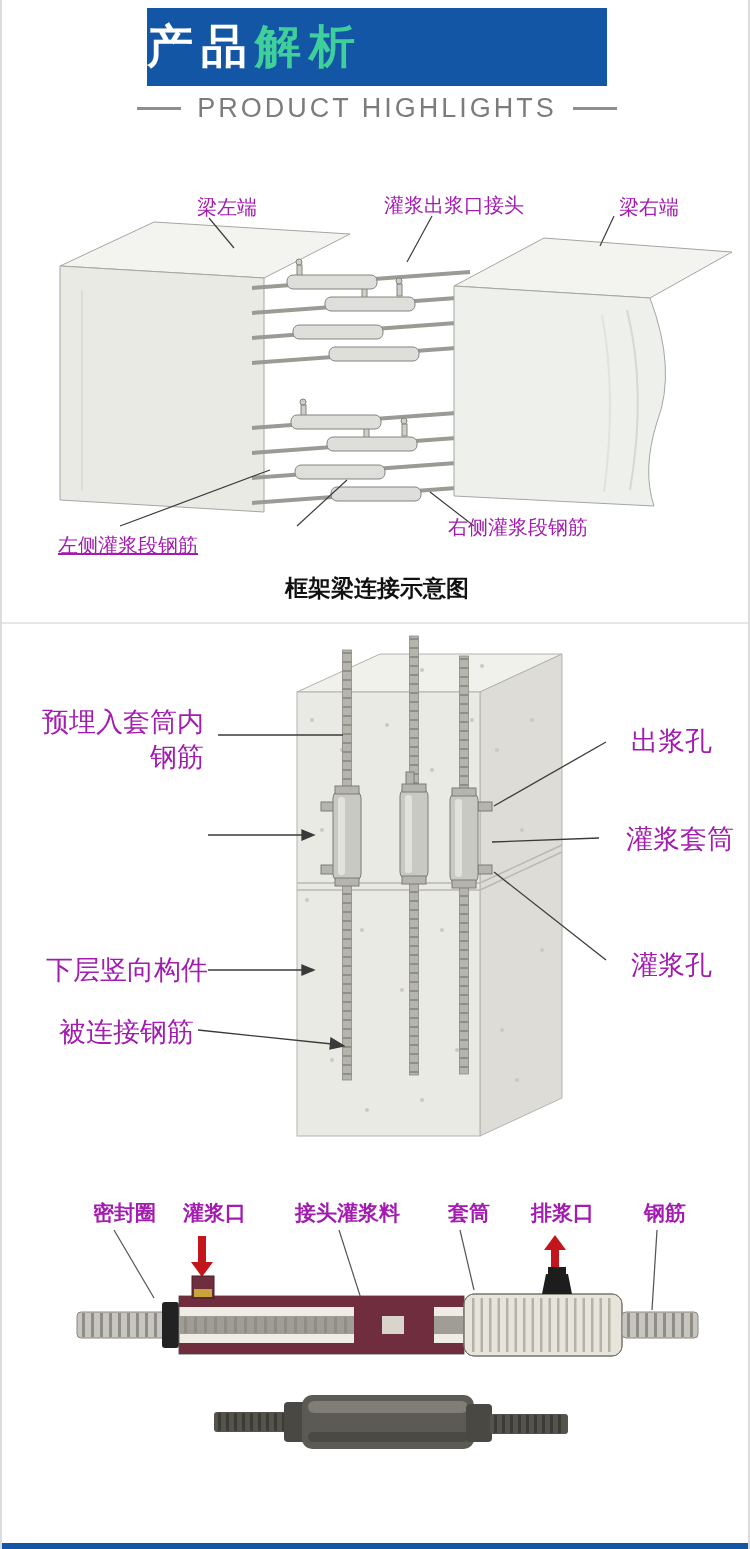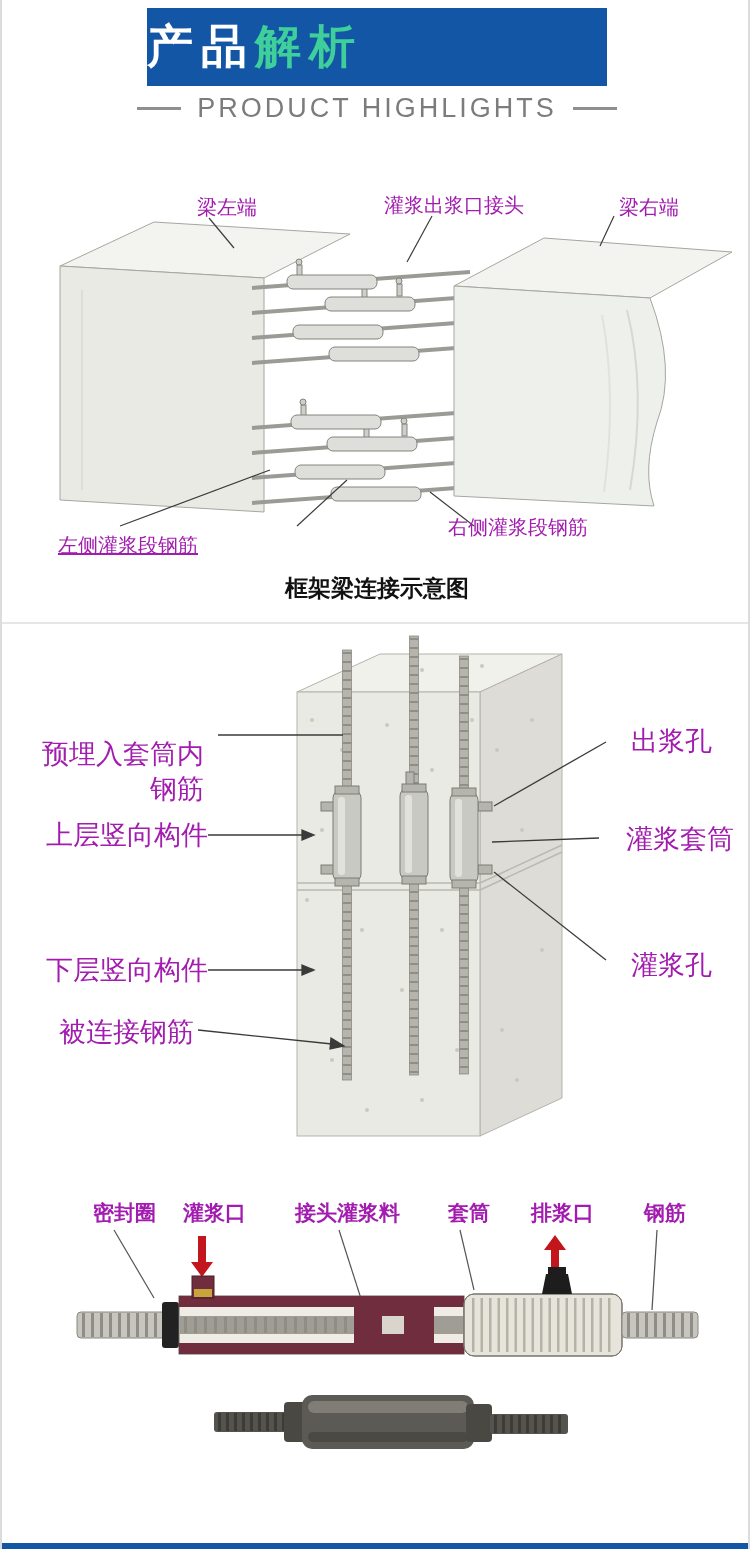--- a/index.html
+++ b/index.html
@@ -249,22 +249,21 @@
           <polygon points="300,200 312,205 300,210"></polygon>
         <line x1="206" y1="340" x2="300" y2="340"></line>
           <polygon points="300,335 312,340 300,345"></polygon>
         <line x1="196" y1="400" x2="330" y2="414"></line>
           <polygon points="329,408 342,416 328,419"></polygon>
         <line x1="604" y1="112" x2="492" y2="176"></line>
         <line x1="597" y1="208" x2="490" y2="212"></line>
         <line x1="604" y1="330" x2="492" y2="242"></line>
       </g>
     </svg>
-    <div class="dlabel" style="left:30px; top:75px; width:172px;margin-top:32px;">预埋入套筒内钢筋</div>
-    <div class="dlabel" style="left:14px; top:188px; width:192px;">上层竖向构件</div>
+    <div class="dlabel" style="left:30px; top:75px; width:172px;">预埋入套筒内钢筋</div>
     <div class="dlabel" style="left:14px; top:323px; width:192px;">下层竖向构件</div>
     <div class="dlabel" style="left:26px; top:385px; width:166px;">被连接钢筋</div>
     <div class="dlabel" style="left:610px; top:94px; width:100px;">出浆孔</div>
     <div class="dlabel" style="left:602px; top:192px; width:130px;">灌浆套筒</div>
     <div class="dlabel" style="left:610px; top:318px; width:100px;">灌浆孔</div>
   </div>
 
   <div class="diagram d3">
     <svg width="750" height="300" viewBox="0 0 750 300">
 

